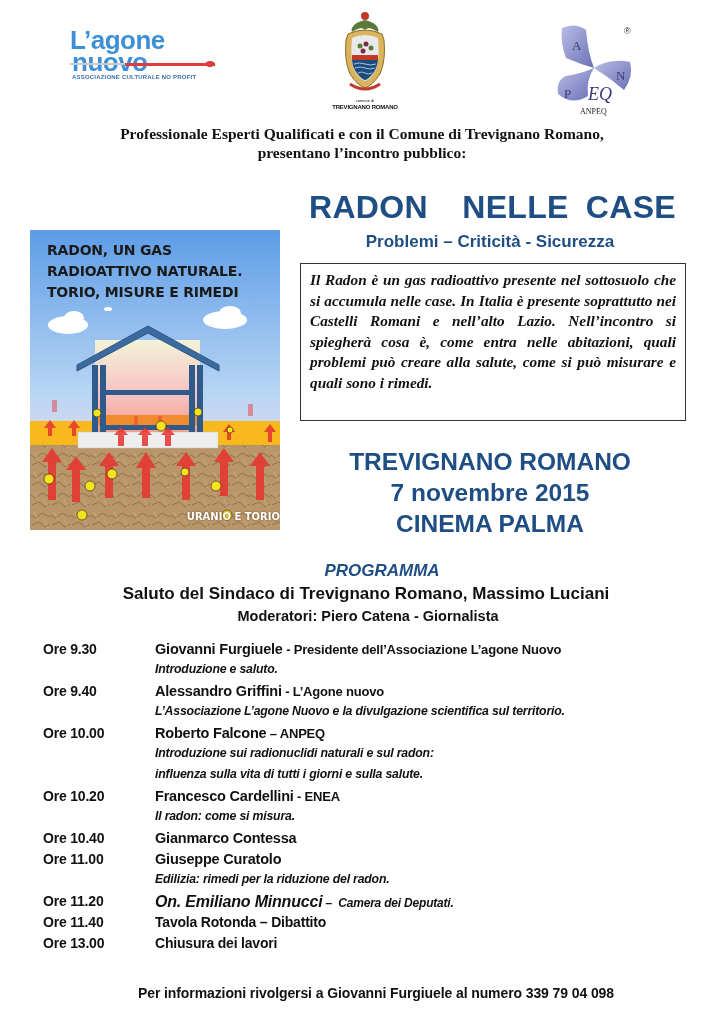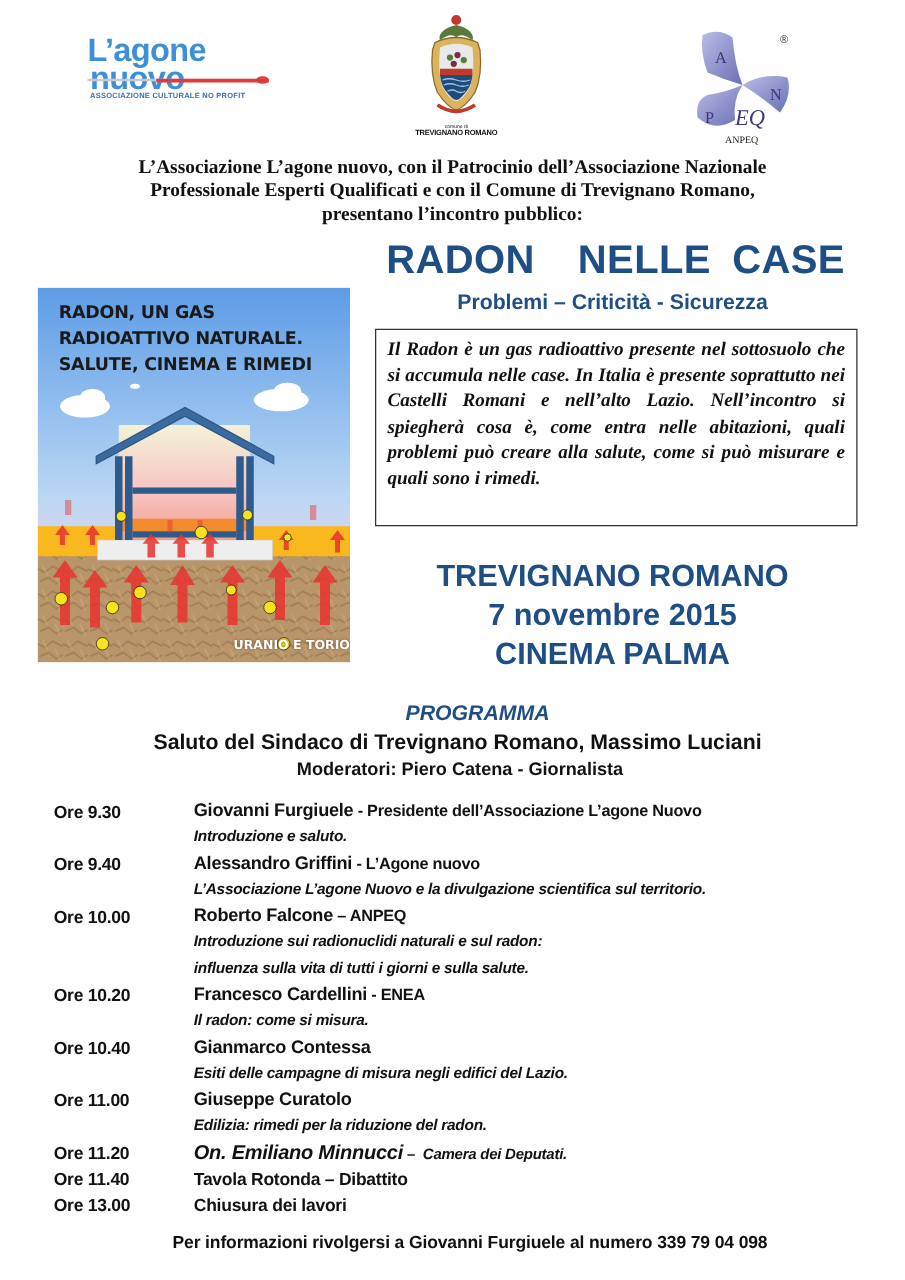--- a/index.html
+++ b/index.html
@@ -101,21 +101,20 @@
     <text x="22" y="32" font-family="Liberation Serif, serif" font-size="13" fill="#3a3a7a">A</text>
     <text x="66" y="62" font-family="Liberation Serif, serif" font-size="13" fill="#3a3a7a">N</text>
     <text x="14" y="80" font-family="Liberation Serif, serif" font-size="13" fill="#3a3a7a">P</text>
     <text x="38" y="82" font-family="Liberation Serif, serif" font-style="italic" font-size="18" fill="#3a3a7a">EQ</text>
     <text x="74" y="16" font-family="Liberation Sans, sans-serif" font-size="9" fill="#333">®</text>
     <text x="30" y="96" font-family="Liberation Serif, serif" font-size="8" fill="#222">ANPEQ</text>
   </svg>
 </div>
 
 <div class="abs intro">
-  <div>L’Associazione L’agone nuovo, con il Patrocinio dell’Associazione Nazionale</div>
   <div>Professionale Esperti Qualificati e con il Comune di Trevignano Romano,</div>
   <div>presentano l’incontro pubblico:</div>
 </div>
 
 <div class="abs title" style="white-space:pre;">RADON  NELLE CASE</div>
 <div class="abs subtitle">Problemi – Criticità - Sicurezza</div>
 
 <div class="abs illus">
   <svg width="250" height="300" viewBox="0 0 250 300">
     <defs>
@@ -194,21 +193,21 @@
       <circle cx="197" cy="285" r="5"></circle>
         <circle cx="131" cy="196" r="5"></circle>
         <circle cx="67" cy="183" r="4"></circle>
       <circle cx="168" cy="182" r="4"></circle>
         <circle cx="200" cy="200" r="3"></circle>
     </g>
   </svg>
   <div class="illus-title">
     <div>RADON, UN GAS</div>
     <div>RADIOATTIVO NATURALE.</div>
-    <div>SALUTE, CINEMA E RIMEDI</div>
+    <div>TORIO, MISURE E RIMEDI</div>
   </div>
   <div class="illus-label">URANIO E TORIO</div>
 </div>
 
 <div class="abs desc">Il Radon è un gas radioattivo presente nel sottosuolo che si accumula nelle case. In Italia è presente soprattutto nei Castelli Romani e nell’alto Lazio.  Nell’incontro si spiegherà cosa è, come entra nelle abitazioni, quali problemi può creare alla salute, come si può misurare e quali sono i rimedi.</div>
 
 <div class="abs venue">
   <div>TREVIGNANO ROMANO</div>
   <div>7 novembre 2015</div>
   <div>CINEMA PALMA</div>
@@ -252,23 +251,20 @@
     <span class="who"><span class="name">Francesco Cardellini</span><span class="role"> - ENEA</span></span>
   </div>
   <div class="row sub">
     <span class="who">Il radon: come si misura.</span>
   </div>
 
   <div class="row">
     <span class="time">Ore 10.40</span>
     <span class="who"><span class="name">Gianmarco Contessa</span></span>
   </div>
-  <div class="row sub">
-    <span class="who">Esiti delle campagne di misura negli edifici del Lazio.</span>
-  </div>
 
   <div class="row">
     <span class="time">Ore 11.00</span>
     <span class="who"><span class="name">Giuseppe Curatolo</span></span>
   </div>
   <div class="row sub">
     <span class="who">Edilizia: rimedi per la riduzione del radon.</span>
   </div>
 
   <div class="row">

